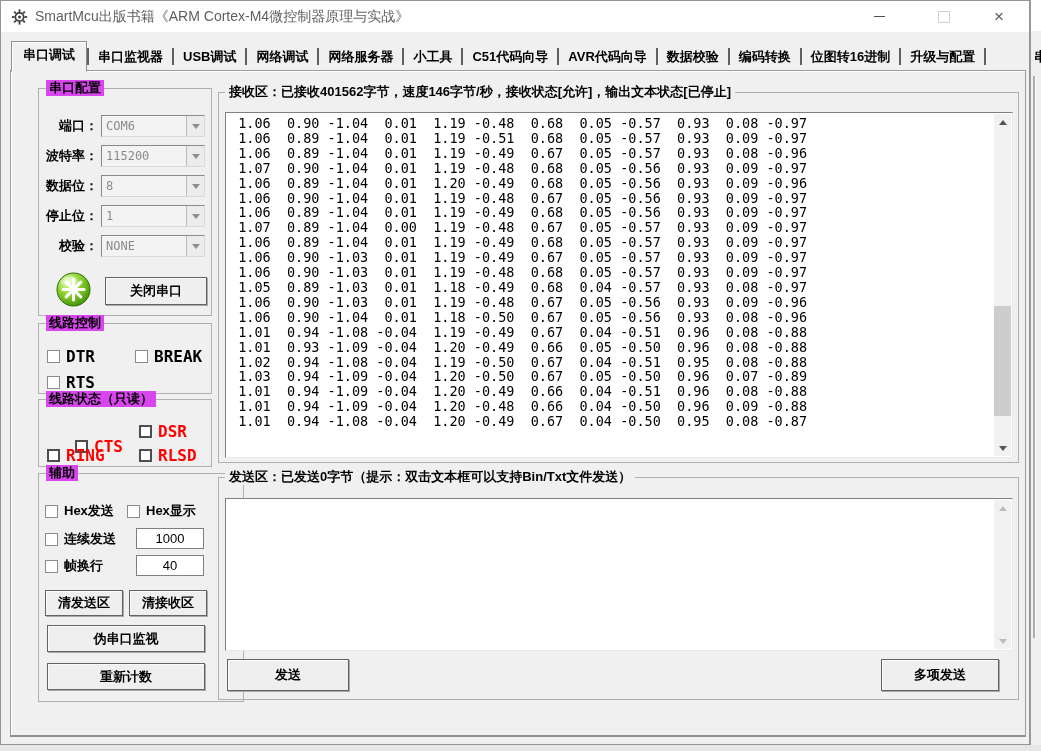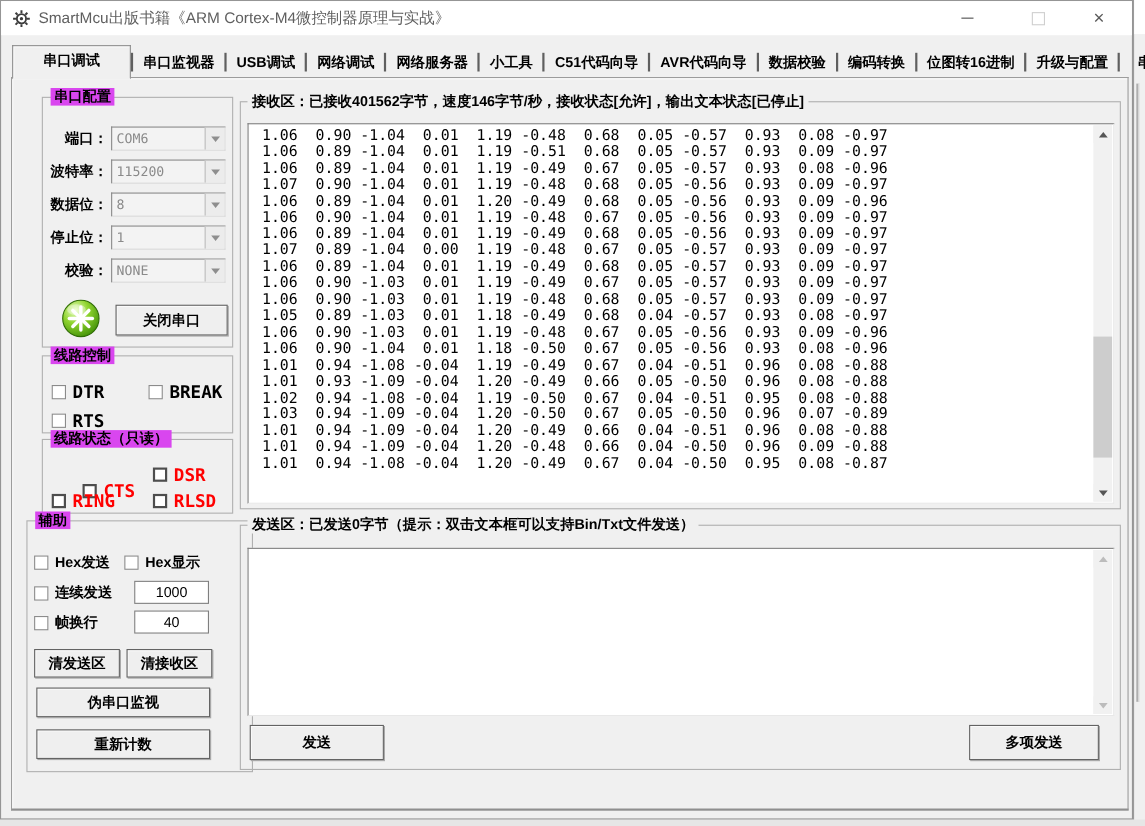--- a/index.html
+++ b/index.html
@@ -13,21 +13,21 @@
   .tb-title{margin-left:7px;font-size:14px;color:#5f5f5f;white-space:nowrap;}
   .wbtn{position:absolute;top:0;width:64px;height:31px;display:flex;align-items:center;justify-content:center;}
   .wbtn-min{left:846px;} .wbtn-max{left:911px;} .wbtn-close{left:966px;}
   .min-glyph{display:block;width:11px;height:1px;background:#4e4e4e;}
   .max-glyph{display:block;width:10px;height:10px;border:1px solid #cfcfcf;background:#fff;}
   .close-glyph{font-size:17px;color:#5a5a5a;line-height:1;}
 
   
   .tabstrip{position:absolute;left:10px;top:44px;height:26px;display:flex;align-items:flex-end;z-index:3;}
   .tab{font-size:13px;font-weight:bold;color:#000;padding:4px 9px 5px;white-space:nowrap;cursor:default;}
-  .tab.active{border:1px solid #8e8e8e;border-bottom:1px solid #f0f0f0;background:#f0f0f0;margin-bottom:-1px;padding:4px 27px 7px;box-shadow:inset 1px 1px 0 #ffffff;}
+  .tab.active{border:1px solid #8e8e8e;border-bottom:1px solid #f0f0f0;background:#f0f0f0;margin-bottom:-1px;padding:4px 11px 7px;box-shadow:inset 1px 1px 0 #ffffff;}
   .tsep{width:2px;height:17px;background:#5f5f5f;margin:0 0 6px 0;}
 
   
   .tabpage{position:absolute;left:9px;top:69px;width:1016px;height:667px;border:1px solid #9c9c9c;border-bottom:2px solid #8f8f8f;background:#f0f0f0;box-shadow:inset 1px 1px 0 #ffffff;box-sizing:border-box;}
 
   
   .grp{position:absolute;border:1px solid #b0b0b0;box-sizing:border-box;}
   .grp-label{position:absolute;top:-9px;left:7px;background:#d946ef;padding:0 3px;font-size:13px;font-weight:bold;color:#000;white-space:nowrap;line-height:16px;}
 
   
@@ -231,21 +231,21 @@
         <div class="cb" style="left:8px;top:48px;">
           <span class="cbbox ro"></span>
           <span class="cblabel red">RING</span>
         </div>
         <div class="cb" style="left:100px;top:48px;">
           <span class="cbbox ro"></span>
           <span class="cblabel red">RLSD</span>
         </div>
       </div>
 
-      <div class="grp" style="left:13px;top:402px;width:206px;height:229px;">
+      <div class="grp" style="left:27px;top:402px;width:206px;height:229px;">
         <span class="grp-label">辅助</span>
         <div class="cb" style="left:6px;top:30px;">
           <span class="cbbox"></span>
           <span class="cblabel cjk">Hex发送</span>
         </div>
         <div class="cb" style="left:88px;top:30px;">
           <span class="cbbox"></span>
           <span class="cblabel cjk">Hex显示</span>
         </div>
         <div class="cb" style="left:6px;top:58px;">

